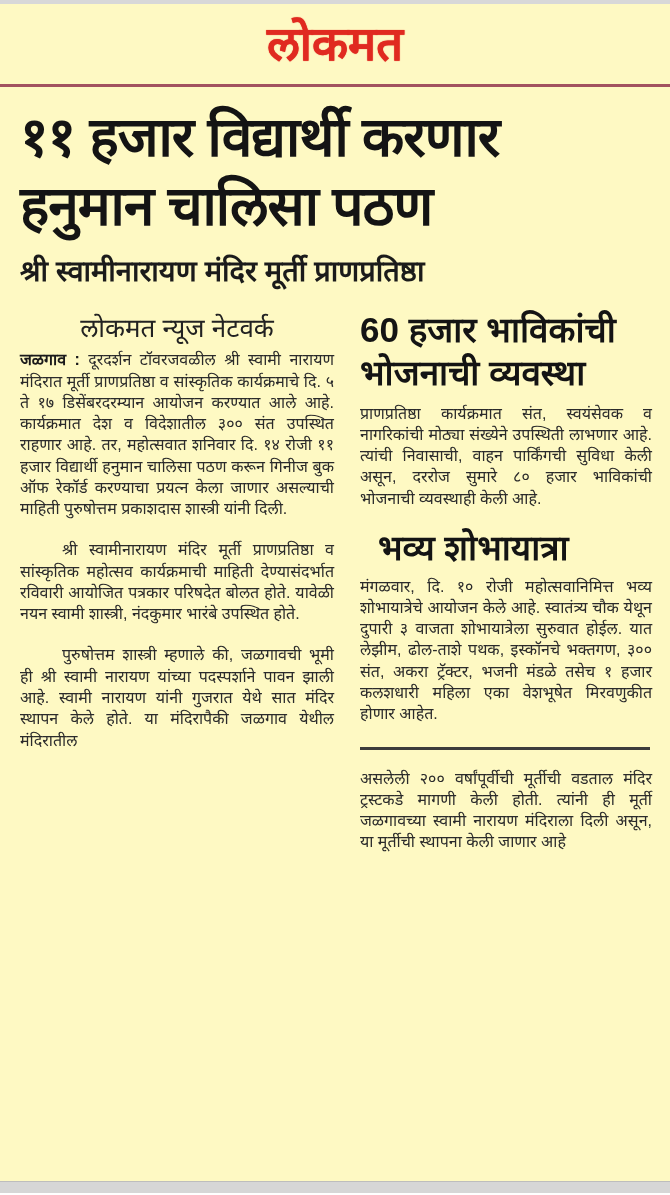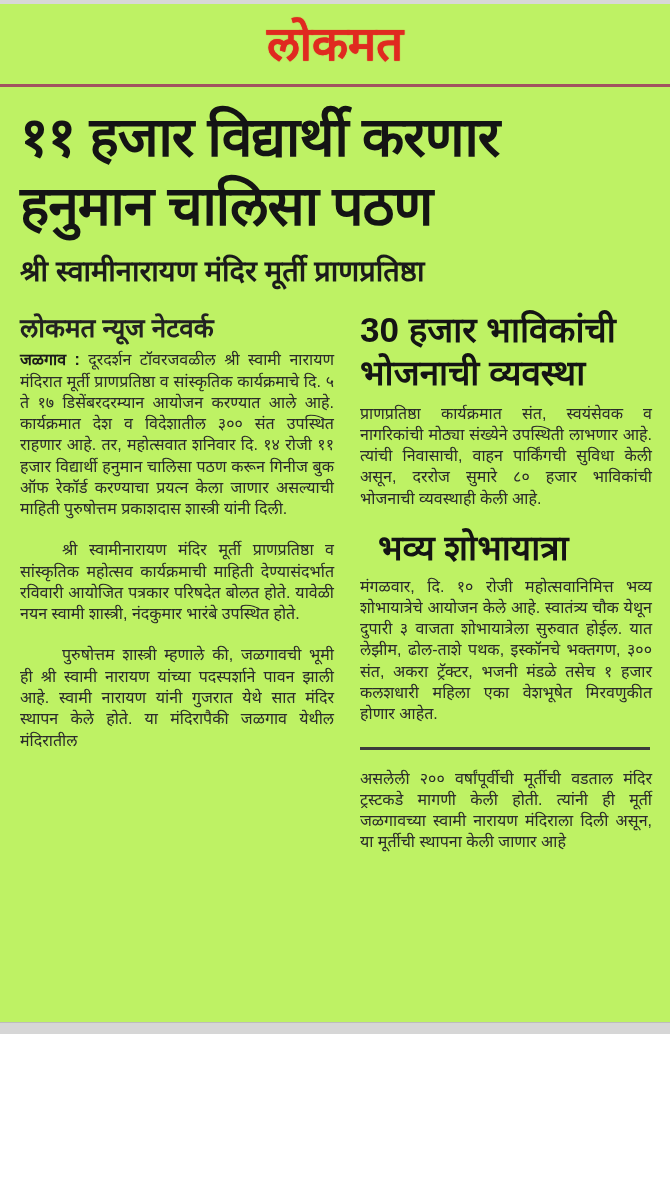--- a/index.html
+++ b/index.html
@@ -4,22 +4,22 @@
 <style>
   html, body { margin: 0; padding: 0; }
   body {
     width: 670px;
     font-family: "Liberation Sans", "DejaVu Sans", sans-serif;
     background: #ffffff;
   }
   .page {
     position: relative;
     width: 670px;
-    height: 1034px;
-    background: #bef264;
+    height: 1193px;
+    background: #fef9c3;
     overflow: hidden;
   }
   .top-strip {
     height: 4px;
     background: #d8d8d8;
   }
   .masthead {
     text-align: center;
     padding: 14px 0 8px;
   }
@@ -54,21 +54,22 @@
   }
   .columns {
     display: flex;
     gap: 26px;
     padding: 18px 18px 0 20px;
     box-sizing: border-box;
   }
   .col-left  { width: 314px; flex: none; }
   .col-right { width: 292px; flex: none; }
   .byline {
-    font-weight: bold;
+    text-align: center;
+    font-weight: normal;
     font-size: 26px;
     color: #222222;
     margin: 0 0 4px;
   }
   .body-text {
     font-size: 16px;
     line-height: 1.33;
     color: #2b2b2b;
     text-align: justify;
     margin: 0;
@@ -124,21 +125,21 @@
 
     <div class="col-left">
       <p class="byline">लोकमत न्यूज नेटवर्क</p>
       <p class="body-text"><span class="dateline">जळगाव :</span><span> दूरदर्शन टॉवरजवळील श्री स्वामी नारायण मंदिरात मूर्ती प्राणप्रतिष्ठा व सांस्कृतिक कार्यक्रमाचे दि. ५ ते १७ डिसेंबरदरम्यान आयोजन करण्यात आले आहे. कार्यक्रमात देश व विदेशातील ३०० संत उपस्थित राहणार आहे. तर, महोत्सवात शनिवार दि. १४ रोजी ११ हजार विद्यार्थी हनुमान चालिसा पठण करून गिनीज बुक ऑफ रेकॉर्ड करण्याचा प्रयत्न केला जाणार असल्याची माहिती पुरुषोत्तम प्रकाशदास शास्त्री यांनी दिली.</span></p>
       <p class="body-text indent">श्री स्वामीनारायण मंदिर मूर्ती प्राणप्रतिष्ठा व सांस्कृतिक महोत्सव कार्यक्रमाची माहिती देण्यासंदर्भात रविवारी आयोजित पत्रकार परिषदेत बोलत होते. यावेळी नयन स्वामी शास्त्री, नंदकुमार भारंबे उपस्थित होते.</p>
       <p class="body-text indent">पुरुषोत्तम शास्त्री म्हणाले की, जळगावची भूमी ही श्री स्वामी नारायण यांच्या पदस्पर्शाने पावन झाली आहे. स्वामी नारायण यांनी गुजरात येथे सात मंदिर स्थापन केले होते. या मंदिरापैकी जळगाव येथील मंदिरातील</p>
     </div>
 
     <div class="col-right">
       <h2 class="rc-heading">
-        <div>30 हजार भाविकांची</div>
+        <div>60 हजार भाविकांची</div>
         <div>भोजनाची व्यवस्था</div>
       </h2>
       <p class="body-text">प्राणप्रतिष्ठा कार्यक्रमात संत, स्वयंसेवक व नागरिकांची मोठ्या संख्येने उपस्थिती लाभणार आहे. त्यांची निवासाची, वाहन पार्किंगची सुविधा केली असून, दररोज सुमारे ८० हजार भाविकांची भोजनाची व्यवस्थाही केली आहे.</p>
 
       <h2 class="rc-heading second">भव्य शोभायात्रा</h2>
       <p class="body-text">मंगळवार, दि. १० रोजी महोत्सवानिमित्त भव्य शोभायात्रेचे आयोजन केले आहे. स्वातंत्र्य चौक येथून दुपारी ३ वाजता शोभायात्रेला सुरुवात होईल. यात लेझीम, ढोल-ताशे पथक, इस्कॉनचे भक्तगण, ३०० संत, अकरा ट्रॅक्टर, भजनी मंडळे तसेच १ हजार कलशधारी महिला एका वेशभूषेत मिरवणुकीत होणार आहेत.</p>
 
       <hr class="divider">
 
       <p class="body-text">असलेली २०० वर्षांपूर्वीची मूर्तीची वडताल मंदिर ट्रस्टकडे मागणी केली होती. त्यांनी ही मूर्ती जळगावच्या स्वामी नारायण मंदिराला दिली असून, या मूर्तीची स्थापना केली जाणार आहे</p>

